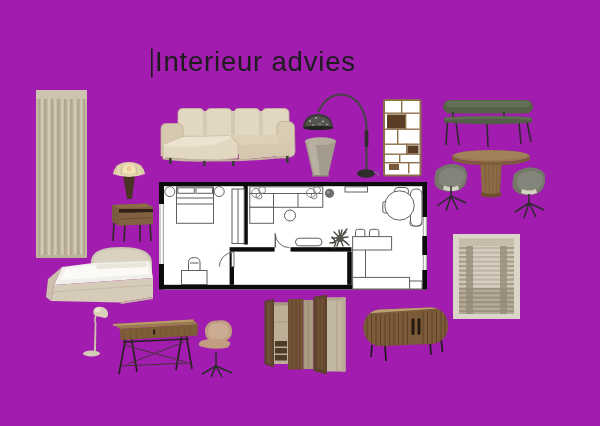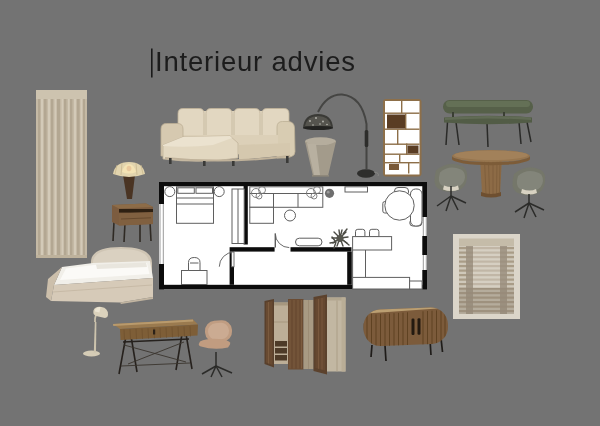--- a/index.html
+++ b/index.html
@@ -1,16 +1,16 @@
 <!DOCTYPE html>
 <html><head>
 <meta charset="utf-8">
 <style>
 html,body{margin:0;padding:0;background:#ffffff;}
-#page{position:relative;width:600px;height:426px;background:#737373;overflow:hidden;font-family:"Liberation Sans",sans-serif;}
+#page{position:relative;width:600px;height:426px;background:#a21caf;overflow:hidden;font-family:"Liberation Sans",sans-serif;}
 svg{position:absolute;left:0;top:0;}
 </style>
 </head>
 <body>
 <div id="page">
 <svg width="600" height="426" viewBox="0 0 600 426">
 
 <rect x="151" y="48.5" width="1.6" height="29" fill="#1a1a1a"></rect>
 <text x="155" y="71" font-size="27.5" fill="#1c1c1c" font-family="Liberation Sans, sans-serif" letter-spacing="0.8">Interieur advies</text>
 

